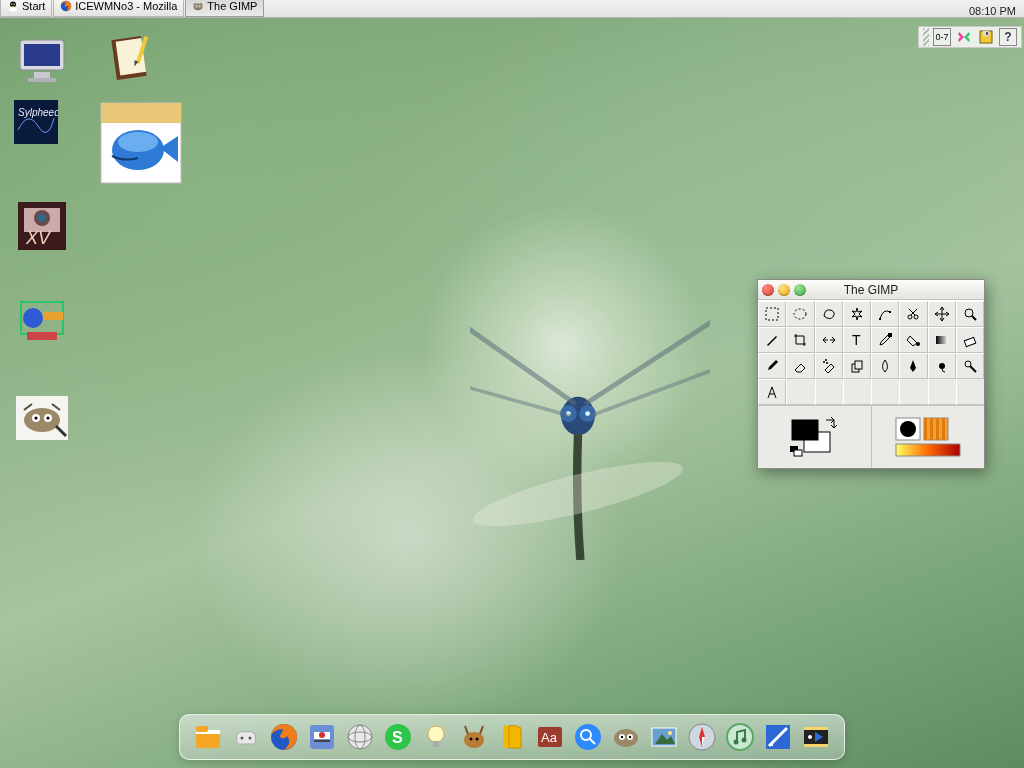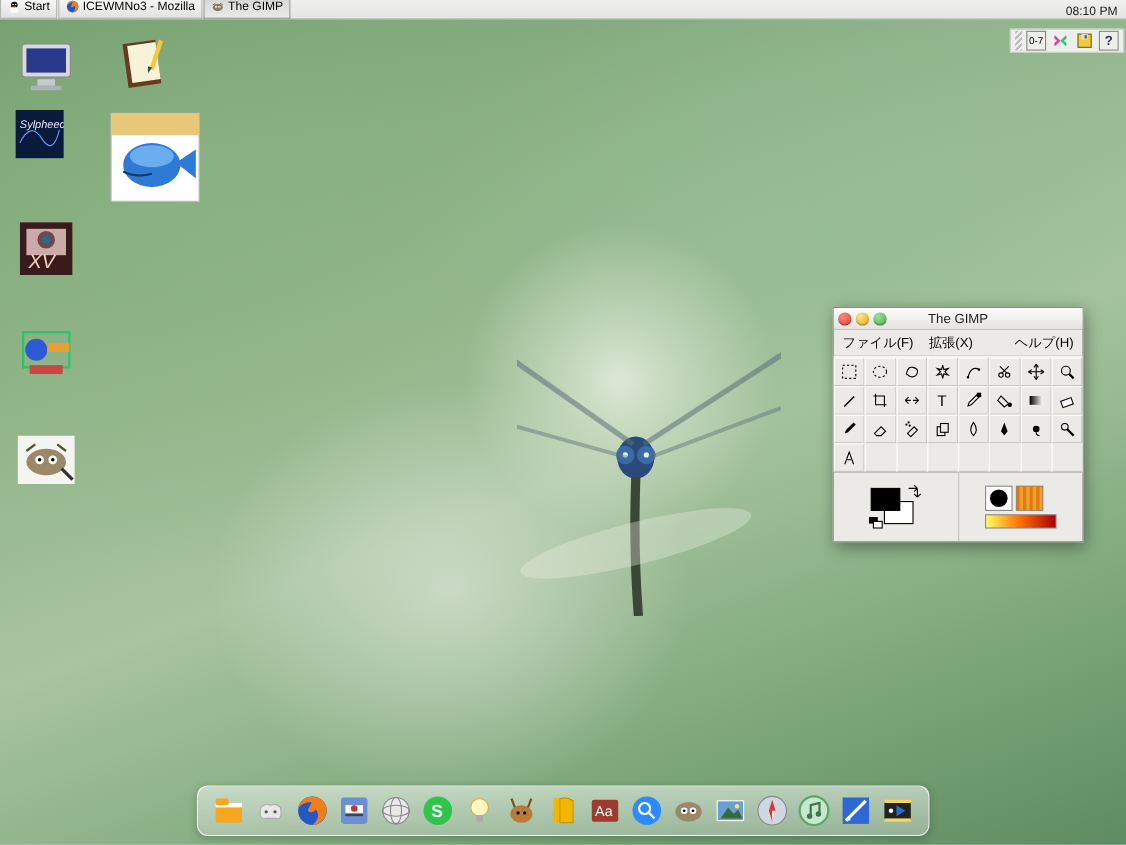--- a/index.html
+++ b/index.html
@@ -237,25 +237,20 @@
       <path d="M40 30 L50 40" stroke="#333" stroke-width="3"></path>
     </svg>
 </div>
 
 <div id="gimp">
   <div class="titlebar">
     <span class="tl-dot dot-red"></span>
     <span class="tl-dot dot-yel"></span>
     <span class="tl-dot dot-grn"></span>
     <span class="title">The GIMP</span>
-  </div>
-  <div class="menubar">
-    <span><span>ファイル(F)</span></span>
-    <span><span>拡張(X)</span></span>
-    <span style="margin-left:auto"><span>ヘルプ(H)</span></span>
   </div>
   <div class="toolgrid">
     <div class="tool">
         <svg width="16" height="16">
           <rect x="2" y="2" width="12" height="12" fill="none" stroke="#000" stroke-dasharray="2 2"></rect>
         </svg>
       </div>
     <div class="tool">
         <svg width="16" height="16">
           <ellipse cx="8" cy="8" rx="6" ry="5" fill="none" stroke="#000" stroke-dasharray="2 2"></ellipse>

